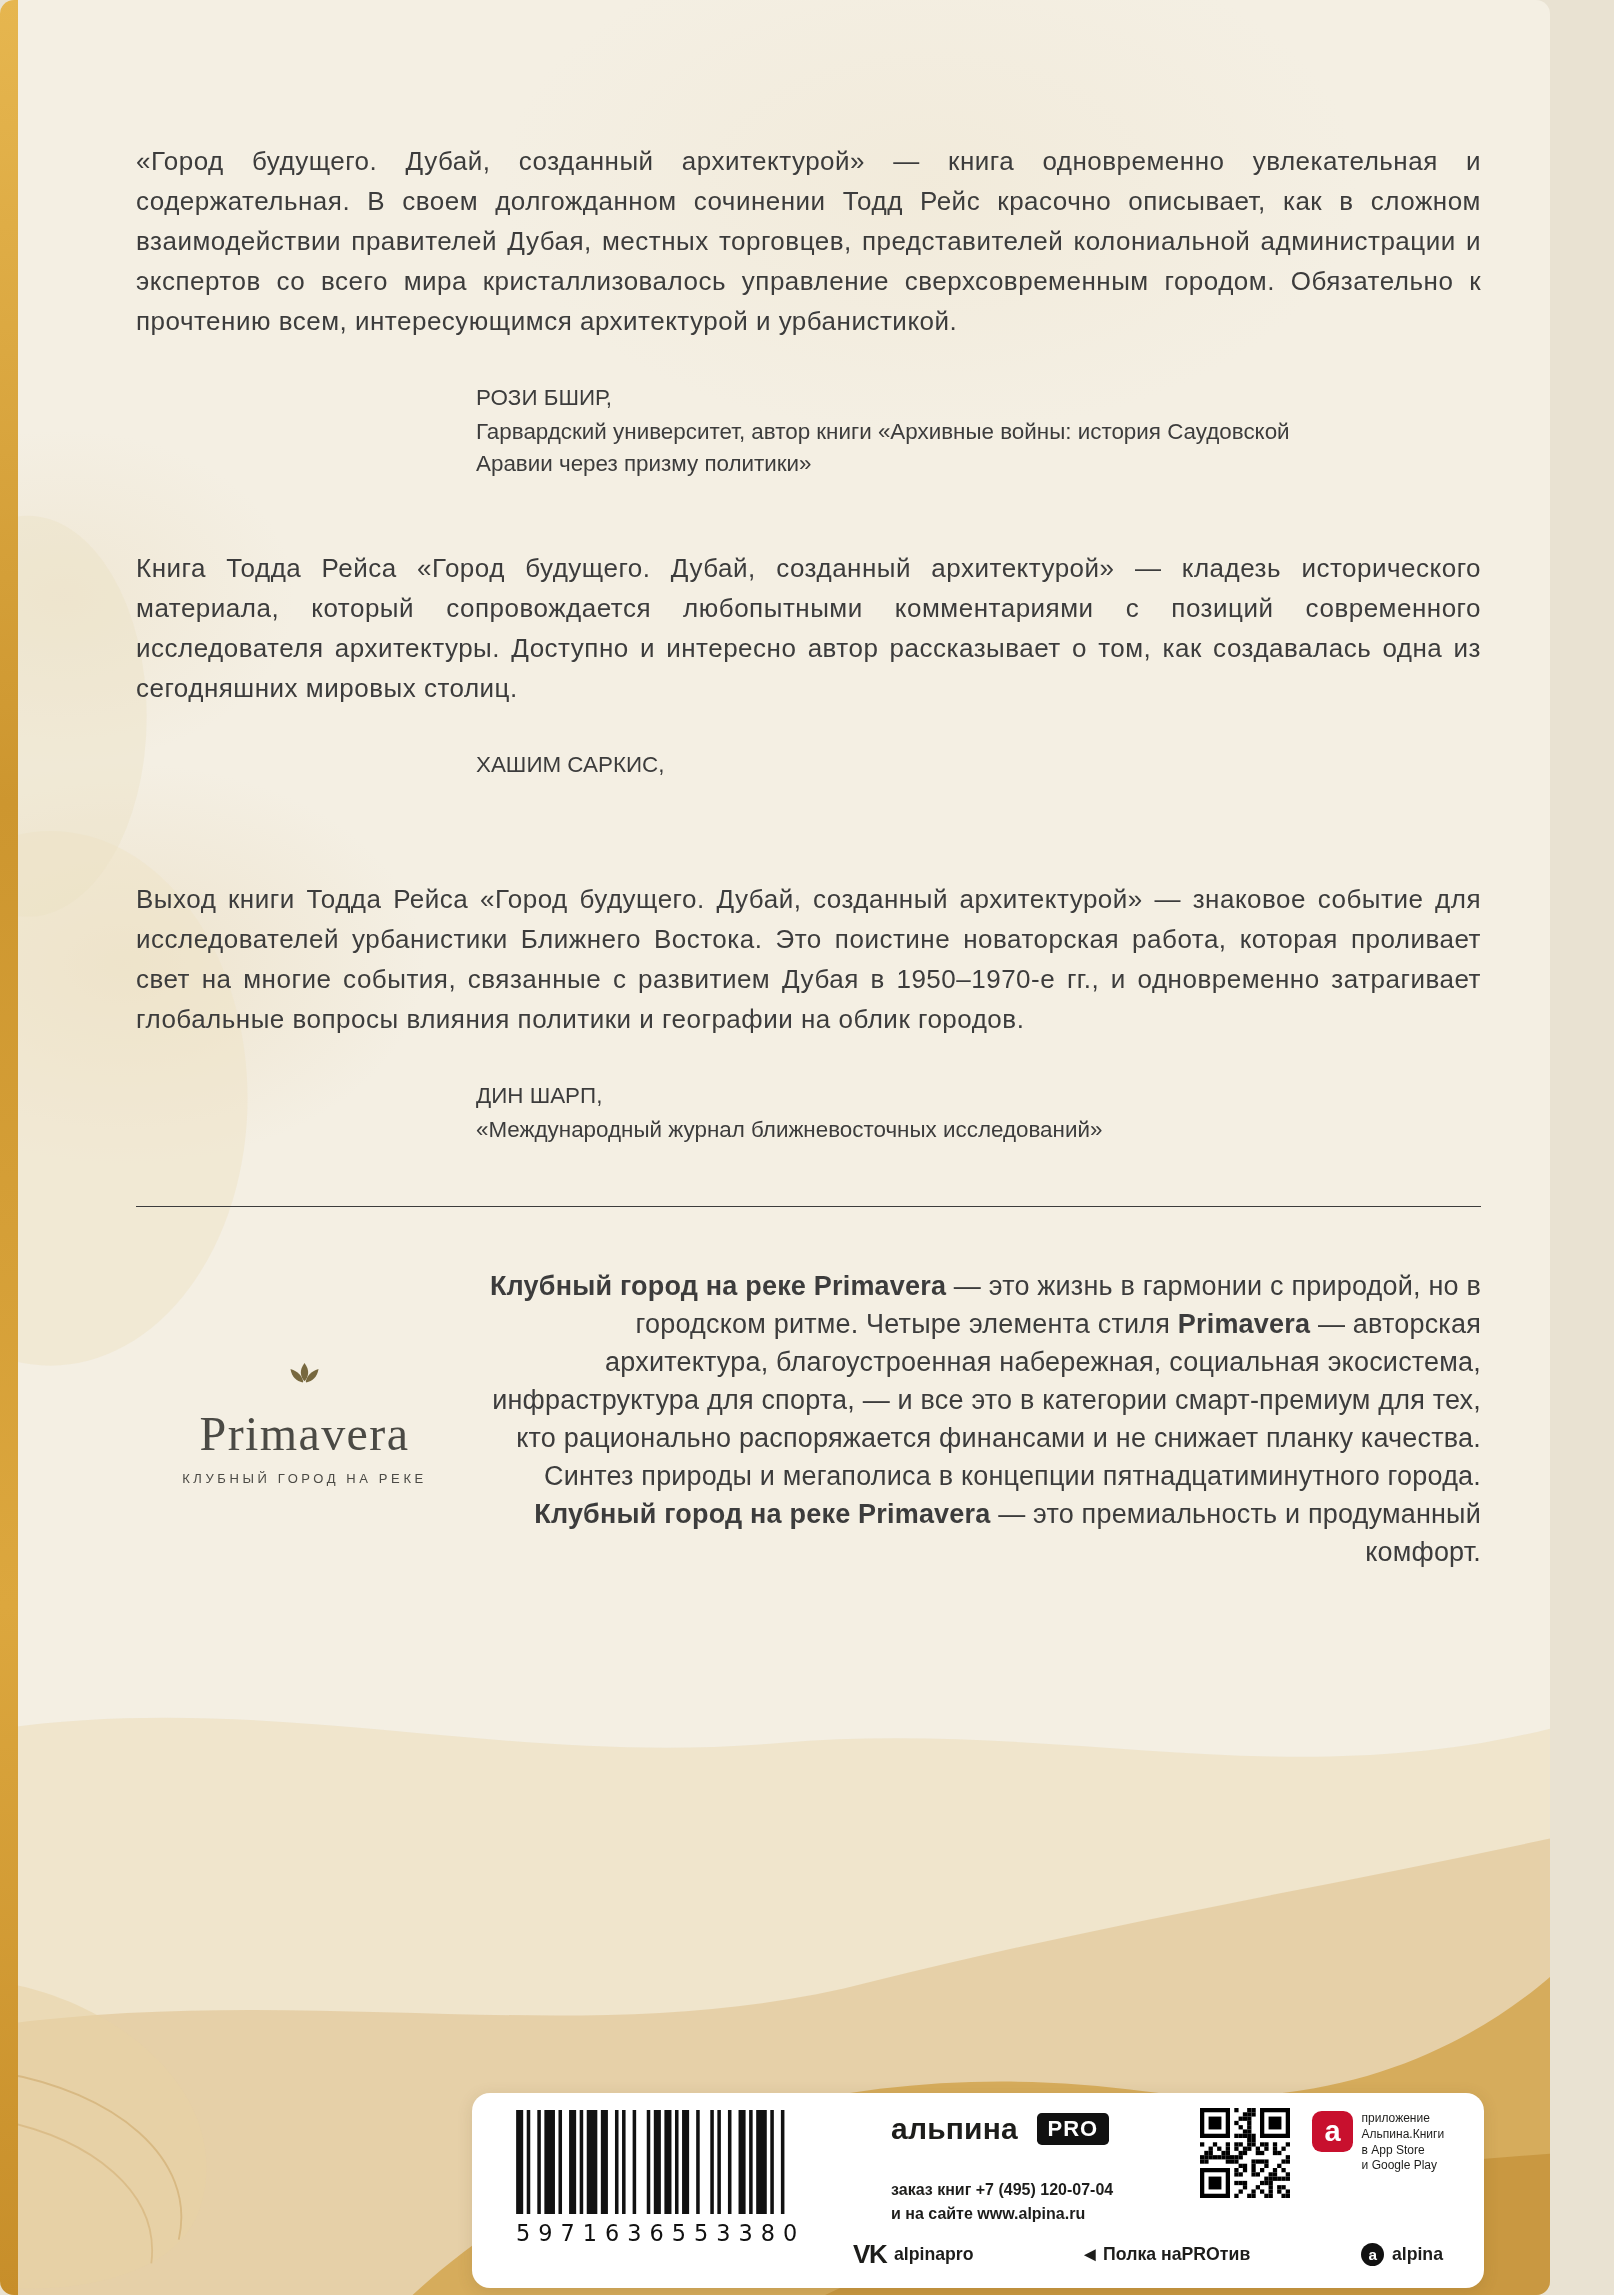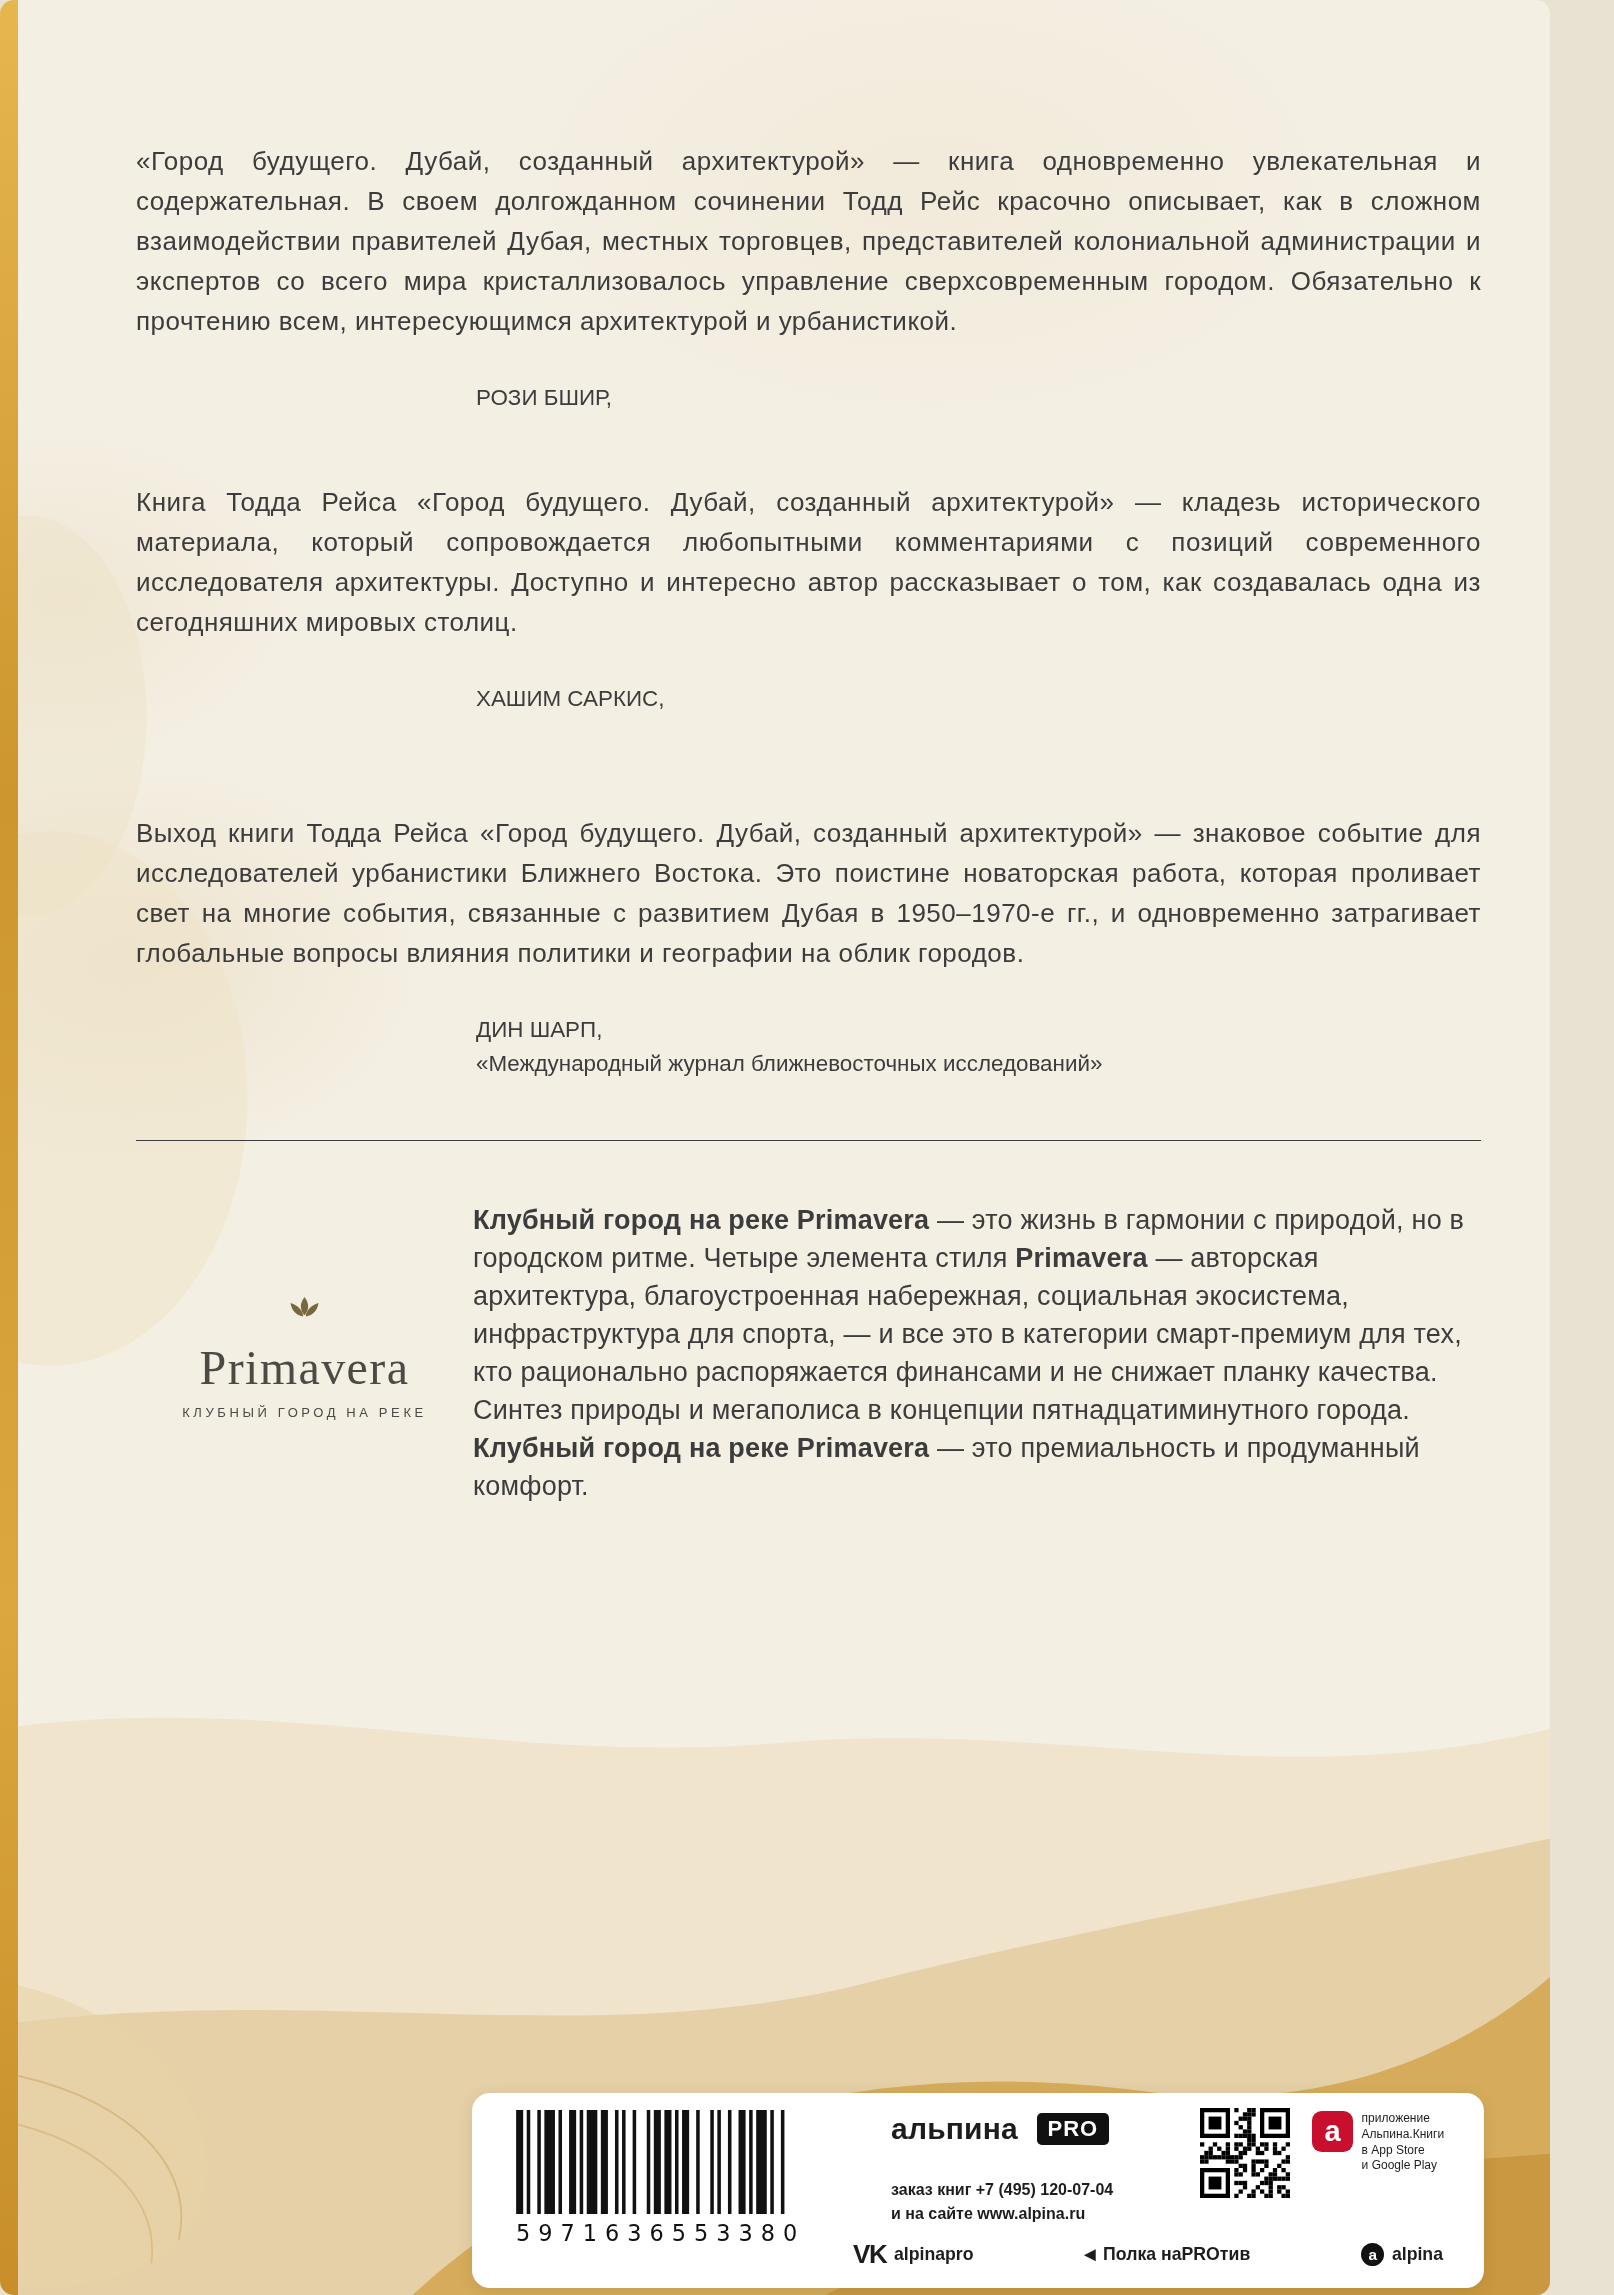--- a/index.html
+++ b/index.html
@@ -47,21 +47,21 @@
   .logo-word{
     font-family:"Liberation Serif","DejaVu Serif",serif;
     font-size:48px;color:#4b4a45;letter-spacing:1.4px;margin-top:9.6px;
   }
   .logo-sub{
     font-size:13px;letter-spacing:3.6px;margin-top:9.6px;color:#4b4a45;white-space:nowrap;
   }
   .prim-text{
     flex:1;font-size:27px;line-height:38px;letter-spacing:0.2px;color:#3c3c3c;
   }
-  .prim-text p{margin:0;}
+  .prim-text p{margin:0;text-align:right;}
   .prim-text .b{font-weight:700;}
   
   .footer-box{
     position:absolute;left:472px;top:2093px;width:1012px;height:195px;
     background:#ffffff;border-radius:18px;z-index:2;
     box-shadow:0 3.8px 16px rgba(90,70,30,.14);
   }
   .barcode-wrap{position:absolute;left:44px;top:17px;}
   .bars{height:104px;display:block;}
   .isbn{
@@ -115,20 +115,21 @@
   </svg>
 
   <div class="gold-strip"></div>
 
   <div class="content">
 
     <section>
       <p class="quote">«Город будущего. Дубай, созданный архитектурой» — книга одновременно увлекательная и содержательная. В своем долгожданном сочинении Тодд Рейс красочно описывает, как в сложном взаимодействии правителей Дубая, местных торговцев, представителей колониальной администрации и экспертов со всего мира кристаллизовалось управление сверхсовременным городом. Обязательно к прочтению всем, интересующимся архитектурой и урбанистикой.</p>
       <div class="attribution">
         <div class="attr-author">РОЗИ БШИР,</div>
+        <div class="attr-source">Гарвардский университет, автор книги «Архивные войны: история Саудовской Аравии через призму политики»</div>
       </div>
     </section>
 
     <section>
       <p class="quote mt-q2">Книга Тодда Рейса «Город будущего. Дубай, созданный архитектурой» — кладезь исторического материала, который сопровождается любопытными комментариями с позиций современного исследователя архитектуры. Доступно и интересно автор рассказывает о том, как создавалась одна из сегодняшних мировых столиц.</p>
       <div class="attribution">
         <div class="attr-author">ХАШИМ САРКИС,</div>
       </div>
     </section>
 

